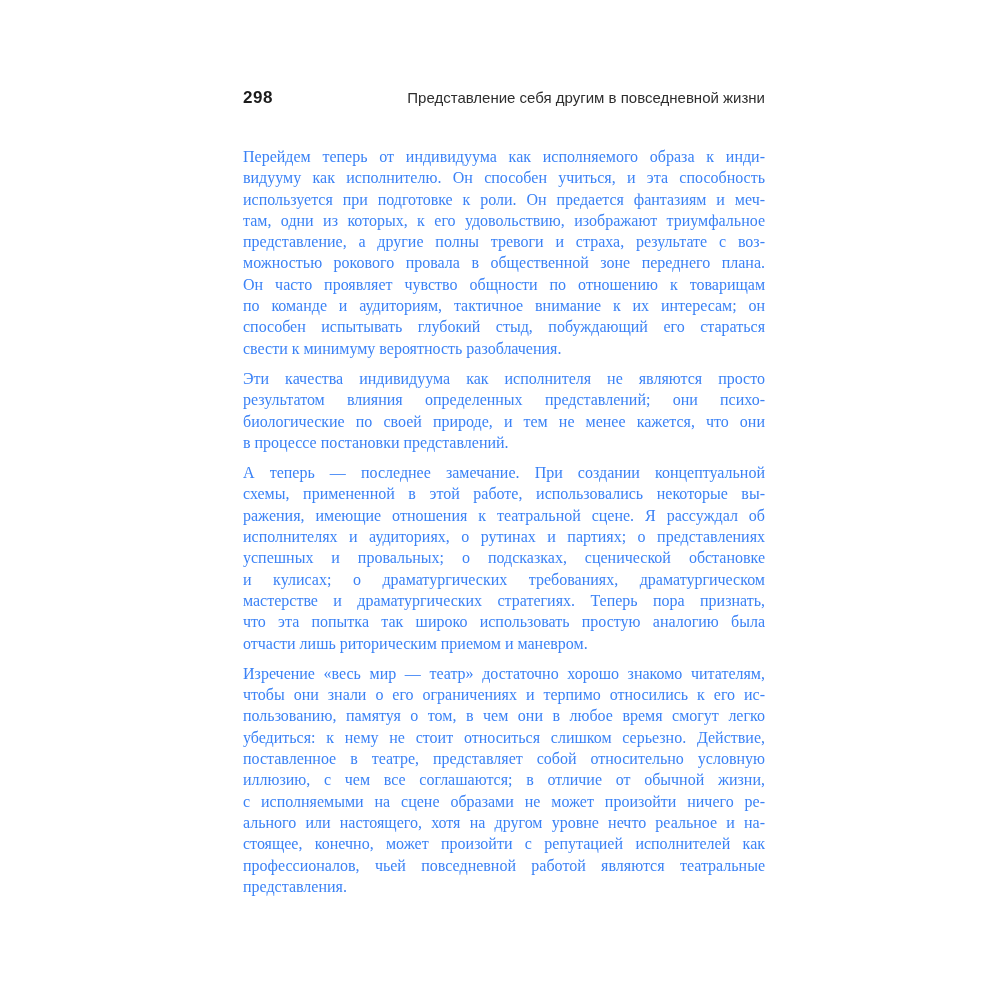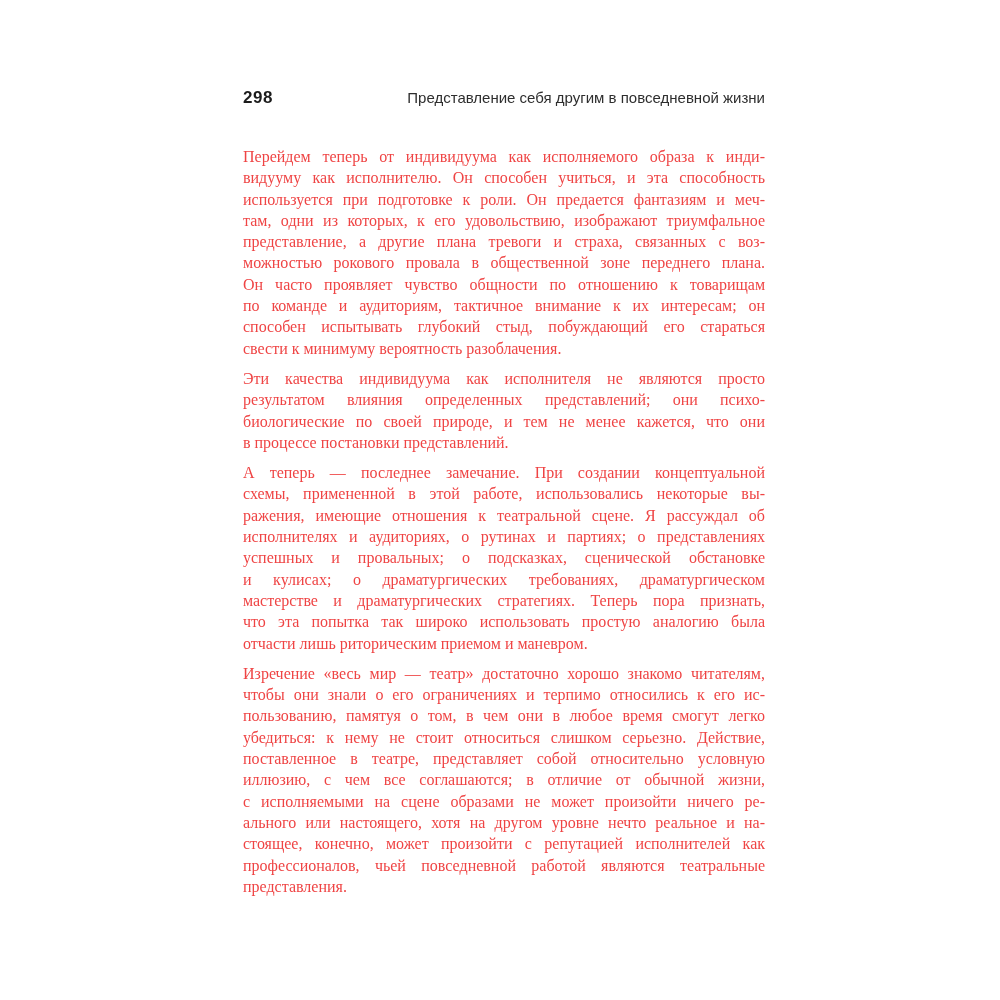--- a/index.html
+++ b/index.html
@@ -33,21 +33,21 @@
   }
   .running-head {
     font-size: 15px;
     color: #2e2e2e;
   }
   .text-block {
     position: absolute;
     left: 243px;
     top: 146px;
     width: 522px;
-    color: #ef4444;
+    color: #3b82f6;
     font-size: 16px;
     line-height: 21.3px;
   }
   .para {
     margin: 0 0 9px 0;
     padding: 0;
   }
   .line {
     display: block;
   }
@@ -64,21 +64,21 @@
   <div class="header-row">
     <span class="page-number">298</span>
     <span class="running-head">Представление себя другим в повседневной жизни</span>
   </div>
   <div class="text-block">
       <p class="para">
         <span class="line just">Перейдем теперь от индивидуума как исполняемого образа к инди-</span>
         <span class="line just">видууму как исполнителю. Он способен учиться, и эта способность</span>
         <span class="line just">используется при подготовке к роли. Он предается фантазиям и меч-</span>
         <span class="line just">там, одни из которых, к его удовольствию, изображают триумфальное</span>
-        <span class="line just">представление, а другие плана тревоги и страха, связанных с воз-</span>
+        <span class="line just">представление, а другие полны тревоги и страха, результате с воз-</span>
         <span class="line just">можностью рокового провала в общественной зоне переднего плана.</span>
         <span class="line just">Он часто проявляет чувство общности по отношению к товарищам</span>
         <span class="line just">по команде и аудиториям, тактичное внимание к их интересам; он</span>
         <span class="line just">способен испытывать глубокий стыд, побуждающий его стараться</span>
         <span class="line">свести к минимуму вероятность разоблачения.</span>
       </p>
       <p class="para">
         <span class="line just">Эти качества индивидуума как исполнителя не являются просто</span>
         <span class="line just">результатом влияния определенных представлений; они психо-</span>
         <span class="line just">биологические по своей природе, и тем не менее кажется, что они</span>

